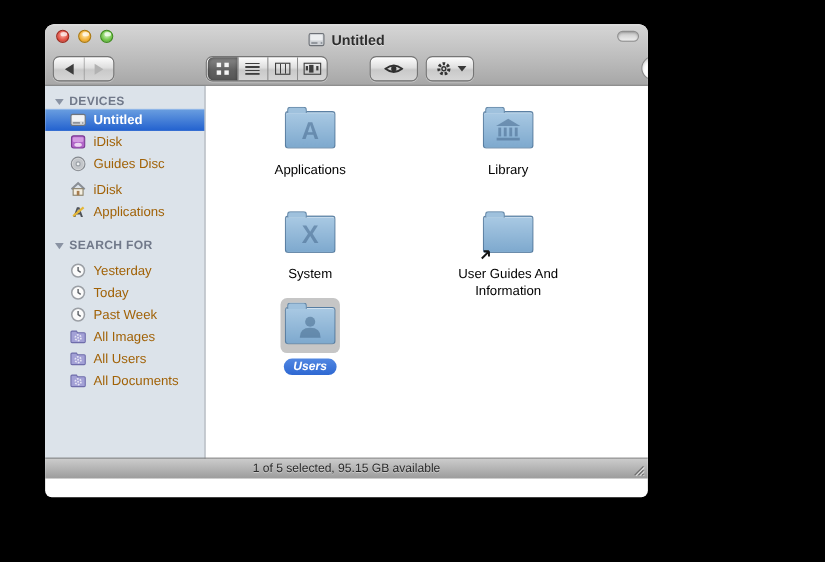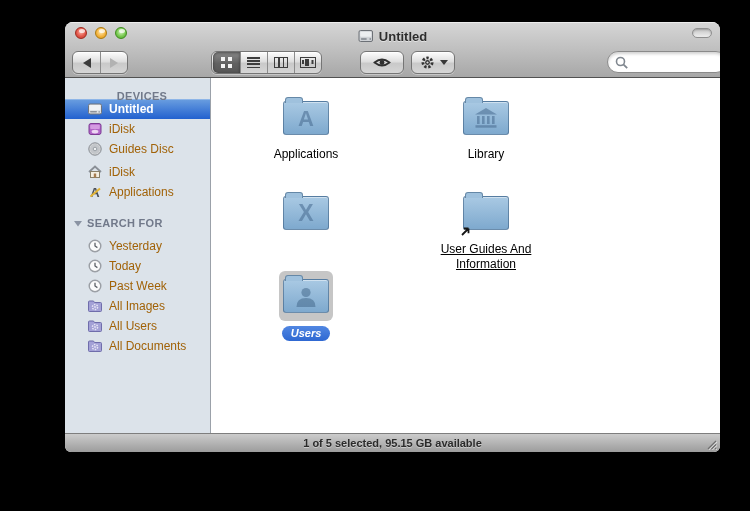--- a/index.html
+++ b/index.html
@@ -1,23 +1,23 @@
 <!DOCTYPE html>
 <html><head>
 <meta charset="utf-8">
 <style>
   * { margin:0; padding:0; box-sizing:border-box; }
   body { background:#000; }
   .stage { position:relative; width:750px; height:511px; background:#000; overflow:hidden;
            font-family:"Liberation Sans", sans-serif; }
 
   
-  .window { position:absolute; left:41px; top:22px; width:655px; height:430px;
+  .window { position:absolute; left:41px; top:22px; width:548px; height:430px;
             border-radius:8px 8px 6px 6px; overflow:hidden; background:#fff;
-            box-shadow:0 0 0 1px rgba(0,0,0,.55);margin-left:24px; }
+            box-shadow:0 0 0 1px rgba(0,0,0,.55); }
 
   
   .chrome { position:absolute; top:0; left:0; right:0; height:56px;
             background:linear-gradient(#d6d6d6, #bdbdbd 55%, #a7a7a7);
             border-bottom:1px solid #515151;
             box-shadow:inset 0 1px 0 rgba(255,255,255,.55); }
 
   .tl { position:absolute; top:5px; width:12px; height:12px; border-radius:50%; }
   .tl::after { content:""; position:absolute; left:2.5px; top:1px; width:6px; height:3.5px;
                border-radius:50%; background:rgba(255,255,255,.7); }
@@ -74,57 +74,57 @@
                   background:transparent; font-size:12px; font-family:"Liberation Sans",sans-serif; }
 
   
   .win-body { position:absolute; top:56px; left:0; right:0; bottom:19px; }
   .sidebar { position:absolute; left:0; top:0; bottom:0; width:146px; background:#dce3ea;
              border-right:1px solid #9ba1a9; overflow:hidden; }
   .content { position:absolute; left:146px; top:0; right:0; bottom:0; background:#fff; }
 
   .sb-header { display:flex; align-items:center; gap:5px; padding-left:9px; height:14px;
                font-size:11px; font-weight:bold; color:#71798a; letter-spacing:.3px; }
-  .mt7  { margin-top:7px;flex-direction:column; }  .mt14 { margin-top:14px; }
+  .mt7  { margin-top:7px; }  .mt14 { margin-top:14px; }
   .rows-a { margin-top:0; } .rows-b { margin-top:3px; } .rows-c { margin-top:6px; }
   .sb-row { display:flex; align-items:center; gap:6px; height:20px; padding-left:22px;
             font-size:12px; color:#a16207; white-space:nowrap; }
   .sb-row.sel { background:linear-gradient(#6b9fe0,#2261cf); color:#fff; font-weight:bold;
                 box-shadow:inset 0 1px 0 rgba(255,255,255,.25); }
   .sb-ic { width:16px; height:16px; display:inline-flex; }
 
   
   .grid-item { position:absolute; width:150px; text-align:center; }
   .gi-a { left:20px;  top:16px; }
   .gi-b { left:200px; top:16px; }
   .gi-c { left:20px;  top:111px; }
-  .gi-d { left:200px; top:111px;text-decoration:underline; }
+  .gi-d { left:200px; top:111px; }
   .gi-e { left:20px;  top:193px;font-style:italic; }
   .icon-area { position:relative; height:44px; }
   .folder { position:relative; width:46px; height:34px; margin:7px auto 0;
             background:linear-gradient(#a9c9e3,#7ea9ce);
             border:1px solid rgba(45,80,115,.5); border-radius:3px;
             box-shadow:inset 0 1px 0 rgba(255,255,255,.45);
             display:flex; align-items:center; justify-content:center; }
   .folder::before { content:""; position:absolute; top:-5px; left:1px; width:16px; height:5px;
             background:#9fc1dd; border:1px solid rgba(45,80,115,.5); border-bottom:none;
             border-radius:3px 3px 0 0; }
   .gi-label { display:block; margin:2px auto 0; font-size:12px; line-height:15px; color:#000; }
   .gi-d .gi-label { max-width:106px; }
   .alias-badge { position:absolute; left:49px; top:28px; }
   .sel-box { width:54px; height:50px; background:#c6c6c6; border-radius:6px; margin:0 auto; padding-top:1px; }
   .users-pill { display:inline-block; margin-top:5px; padding:0 9px; height:15px; line-height:15px;
                 background:linear-gradient(#5187e2,#2e68d2); border-radius:8px;
                 color:#fff; font-size:11px; font-weight:bold; }
 
   
-  .statusbar { position:absolute; left:0; right:0; bottom:0; height:19px;
+  .statusbar { position:absolute; left:0; right:0; bottom:17px; height:19px;
                background:linear-gradient(#cccccc,#9c9c9c); border-top:1px solid #7e7e7e;
                text-align:center; font-size:11px; line-height:18px; color:#2b2b2b;
-               text-shadow:0 1px 0 rgba(255,255,255,.4);font-weight:bold; }
+               text-shadow:0 1px 0 rgba(255,255,255,.4); }
   .grip { position:absolute; right:3px; bottom:2px; }
 </style>
 </head>
 <body>
 
 <div class="stage">
   <div class="window">
 
     <div class="chrome">
       <span class="tl tl-red"></span>
@@ -360,20 +360,21 @@
         </div>
 
         <div class="grid-item gi-c">
           <div class="icon-area">
             <div class="folder">
               <svg width="26" height="24" viewBox="0 0 26 24">
                 <text x="13" y="20" font-size="23" font-weight="bold" text-anchor="middle" fill="rgba(77,112,148,0.6)" font-family="Liberation Sans, sans-serif">X</text>
               </svg>
             </div>
           </div>
+          <span class="gi-label">System</span>
         </div>
 
         <div class="grid-item gi-d">
           <div class="icon-area">
             <div class="folder"></div>
             <svg class="alias-badge" width="12" height="13" viewBox="0 0 12 13">
               <path d="M2 11 L8.5 4.5 M8.5 4.5 H3.8 M8.5 4.5 V9.2" fill="none" stroke="#151515" stroke-width="1.8"></path>
             </svg>
           </div>
           <span class="gi-label">User Guides And Information</span>

